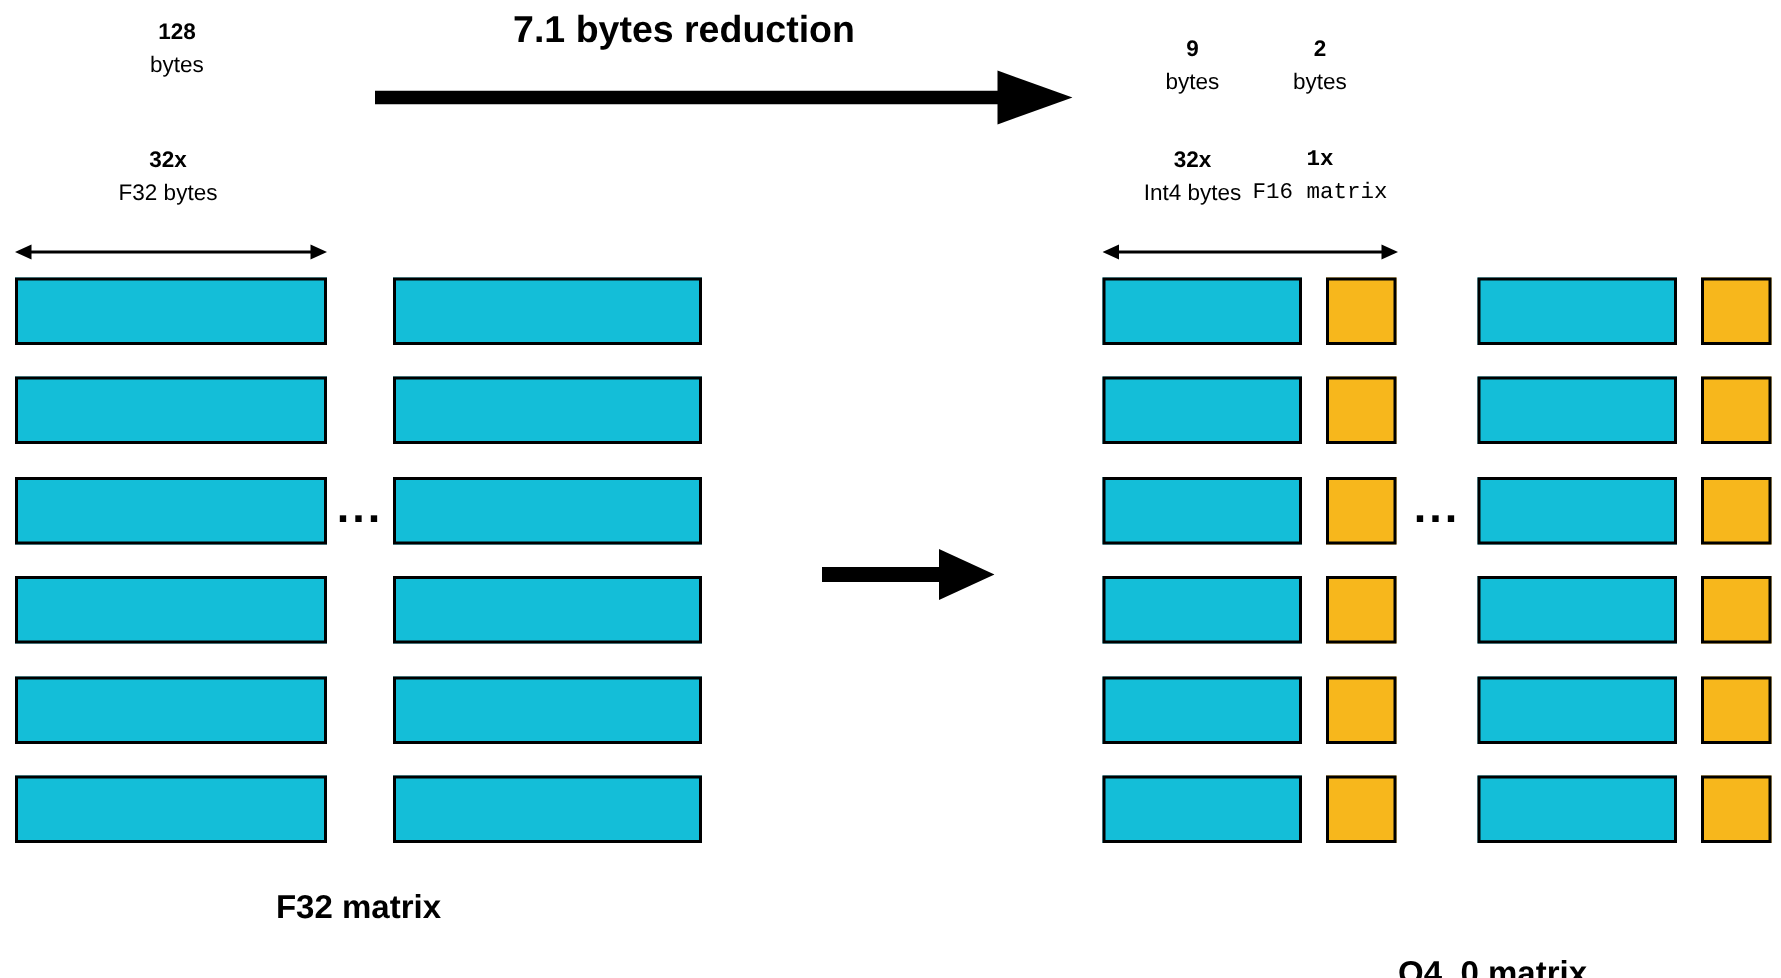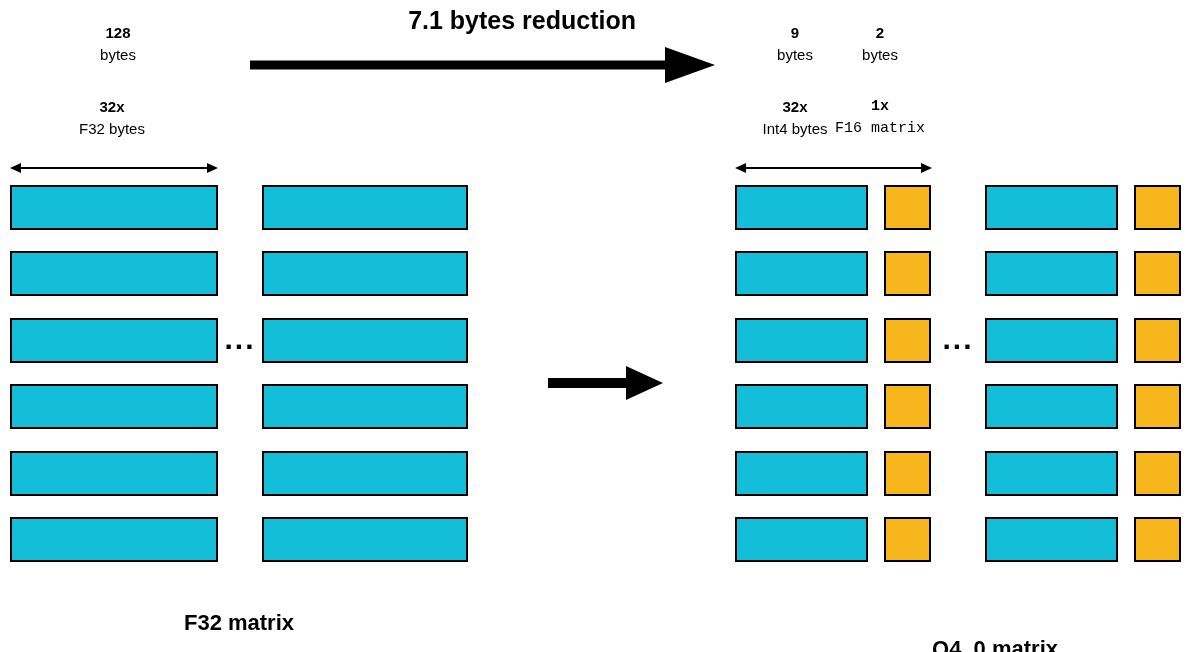--- a/index.html
+++ b/index.html
@@ -53,28 +53,28 @@
     font-size: 22px;
     font-weight: 700;
   }
   .arrow-svg { position: absolute; display: block; }
 </style>
 </head>
 <body>
 
 <div class="canvas">
 
-  <div class="title" style="left:316px; top:6px; width:320px;text-align:right;">7.1 bytes reduction</div>
+  <div class="title" style="left:296px; top:6px; width:320px;">7.1 bytes reduction</div>
 
   <svg class="arrow-svg" style="left:250px; top:45px;" width="465" height="40" viewBox="0 0 465 40">
     <line x1="0" y1="20" x2="418" y2="20" stroke="#000" stroke-width="9"></line>
     <polygon points="415,2 465,20 415,38" fill="#000"></polygon>
   </svg>
 
-  <div class="annot" style="left:58px; top:22px; width:120px;">
+  <div class="annot" style="left:58px; top:11px; width:120px;">
     <div class="bold">128</div>
     <div>bytes</div>
   </div>
 
   <div class="annot" style="left:52px; top:96px; width:120px;">
     <div class="bold">32x</div>
     <div>F32 bytes</div>
   </div>
 
   <svg class="arrow-svg" style="left:10px; top:160px;" width="208" height="16" viewBox="0 0 208 16">
@@ -161,16 +161,16 @@
     </div>
   <div class="matrix-col" style="left:1134px; top:185px; width:47px; height:377px;">
       <div class="block" style="background: rgb(247, 183, 28); border-color: rgb(0, 0, 0);"></div>
       <div class="block" style="background: rgb(247, 183, 28); border-color: rgb(0, 0, 0);"></div>
       <div class="block" style="background: rgb(247, 183, 28); border-color: rgb(0, 0, 0);"></div>
       <div class="block" style="background: rgb(247, 183, 28); border-color: rgb(0, 0, 0);"></div>
       <div class="block" style="background: rgb(247, 183, 28); border-color: rgb(0, 0, 0);"></div>
       <div class="block" style="background: rgb(247, 183, 28); border-color: rgb(0, 0, 0);"></div>
     </div>
 
-  <div class="matrix-label" style="left:139px; top:610px; width:200px;">F32 matrix</div>
+  <div class="matrix-label" style="left:139px; top:592px; width:200px;">F32 matrix</div>
   <div class="matrix-label" style="left:858px; top:636px; width:200px;text-align:right;">Q4_0 matrix</div>
 
 </div>
 
 </body></html>

